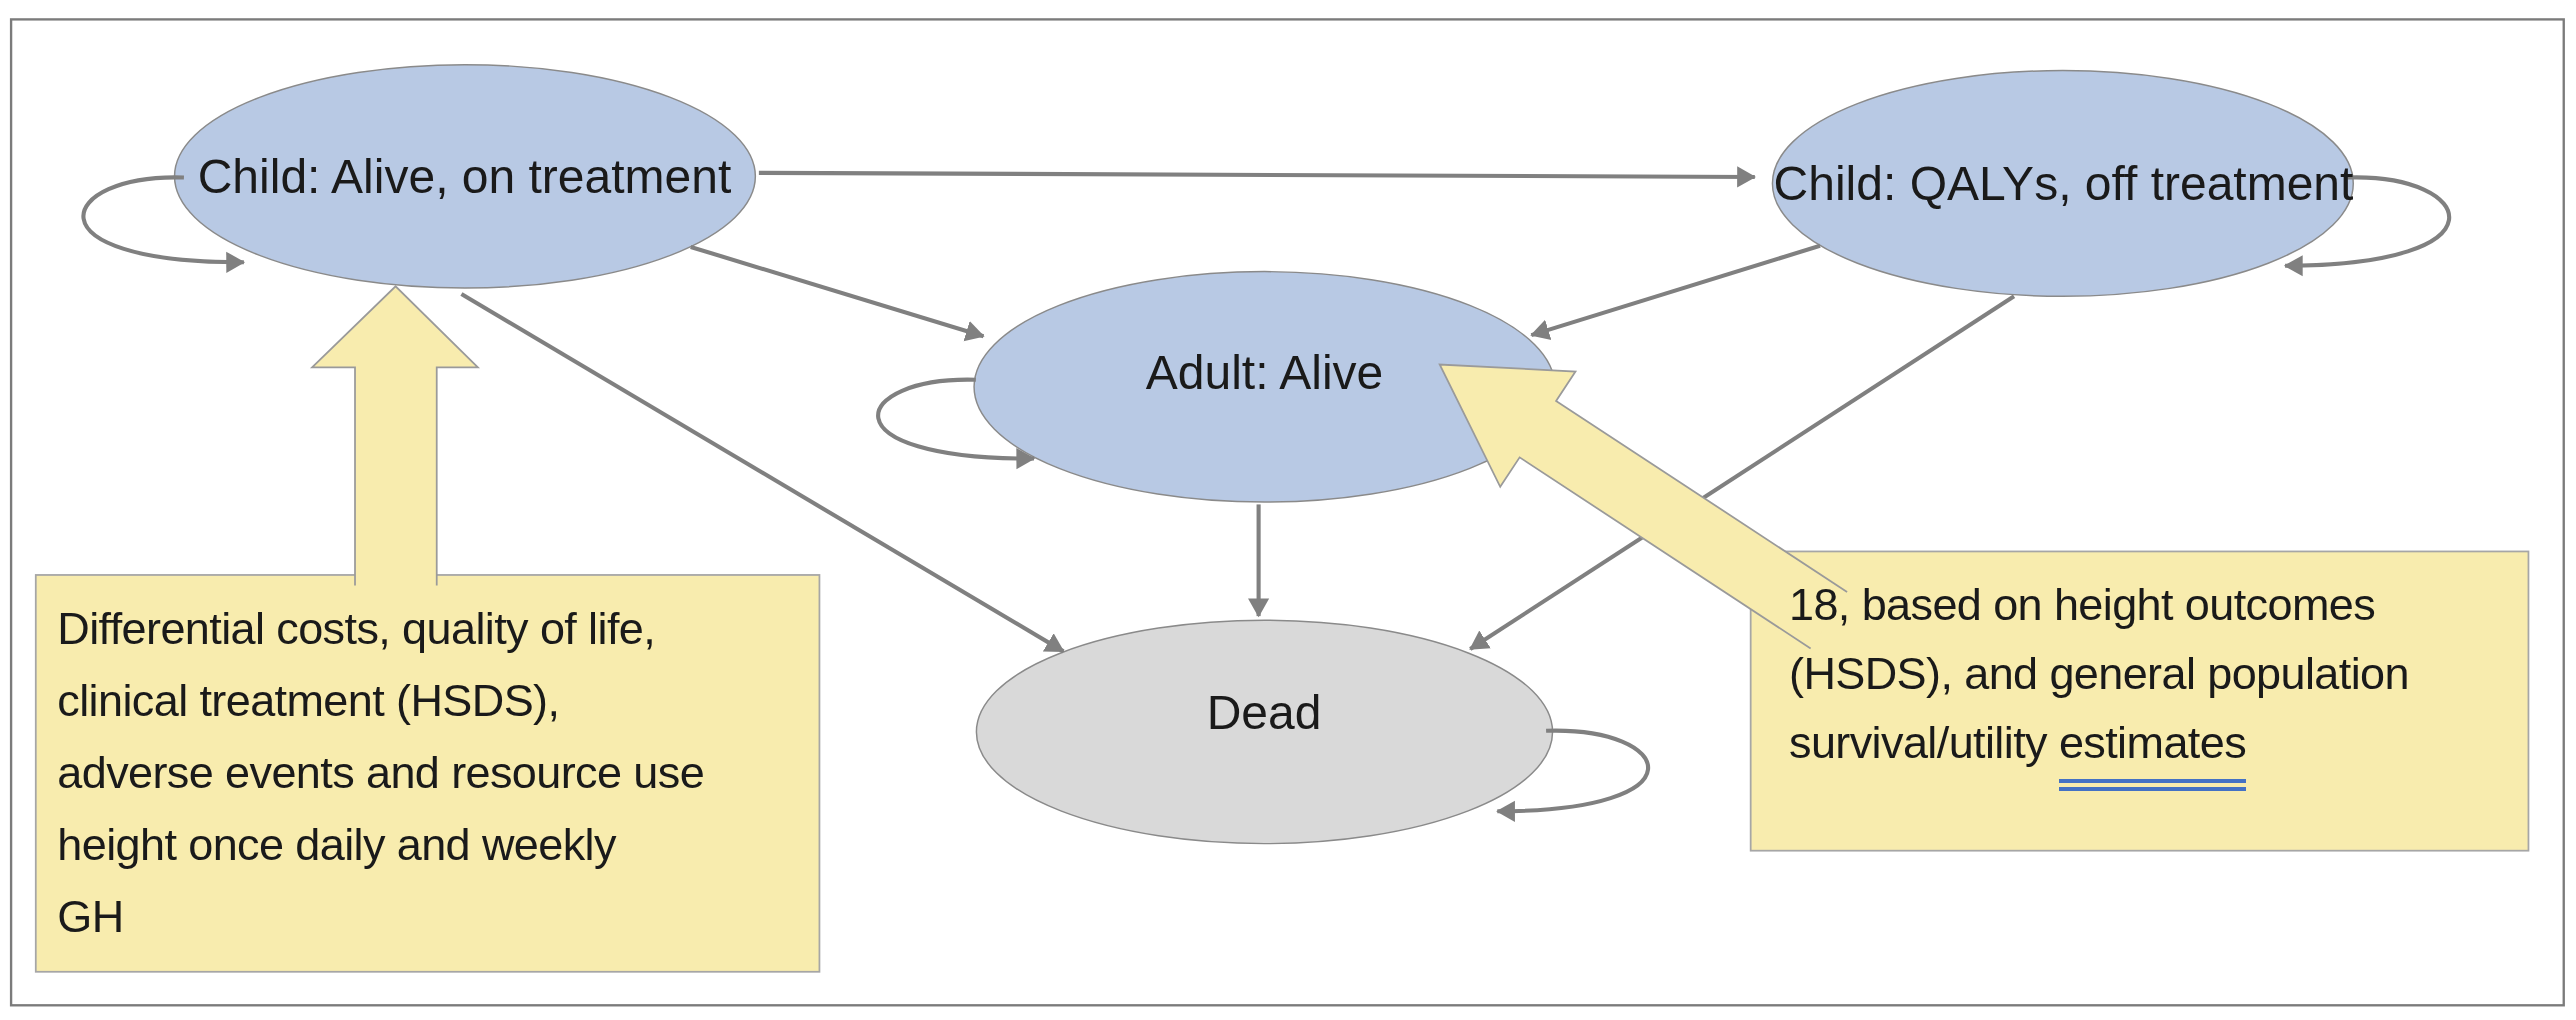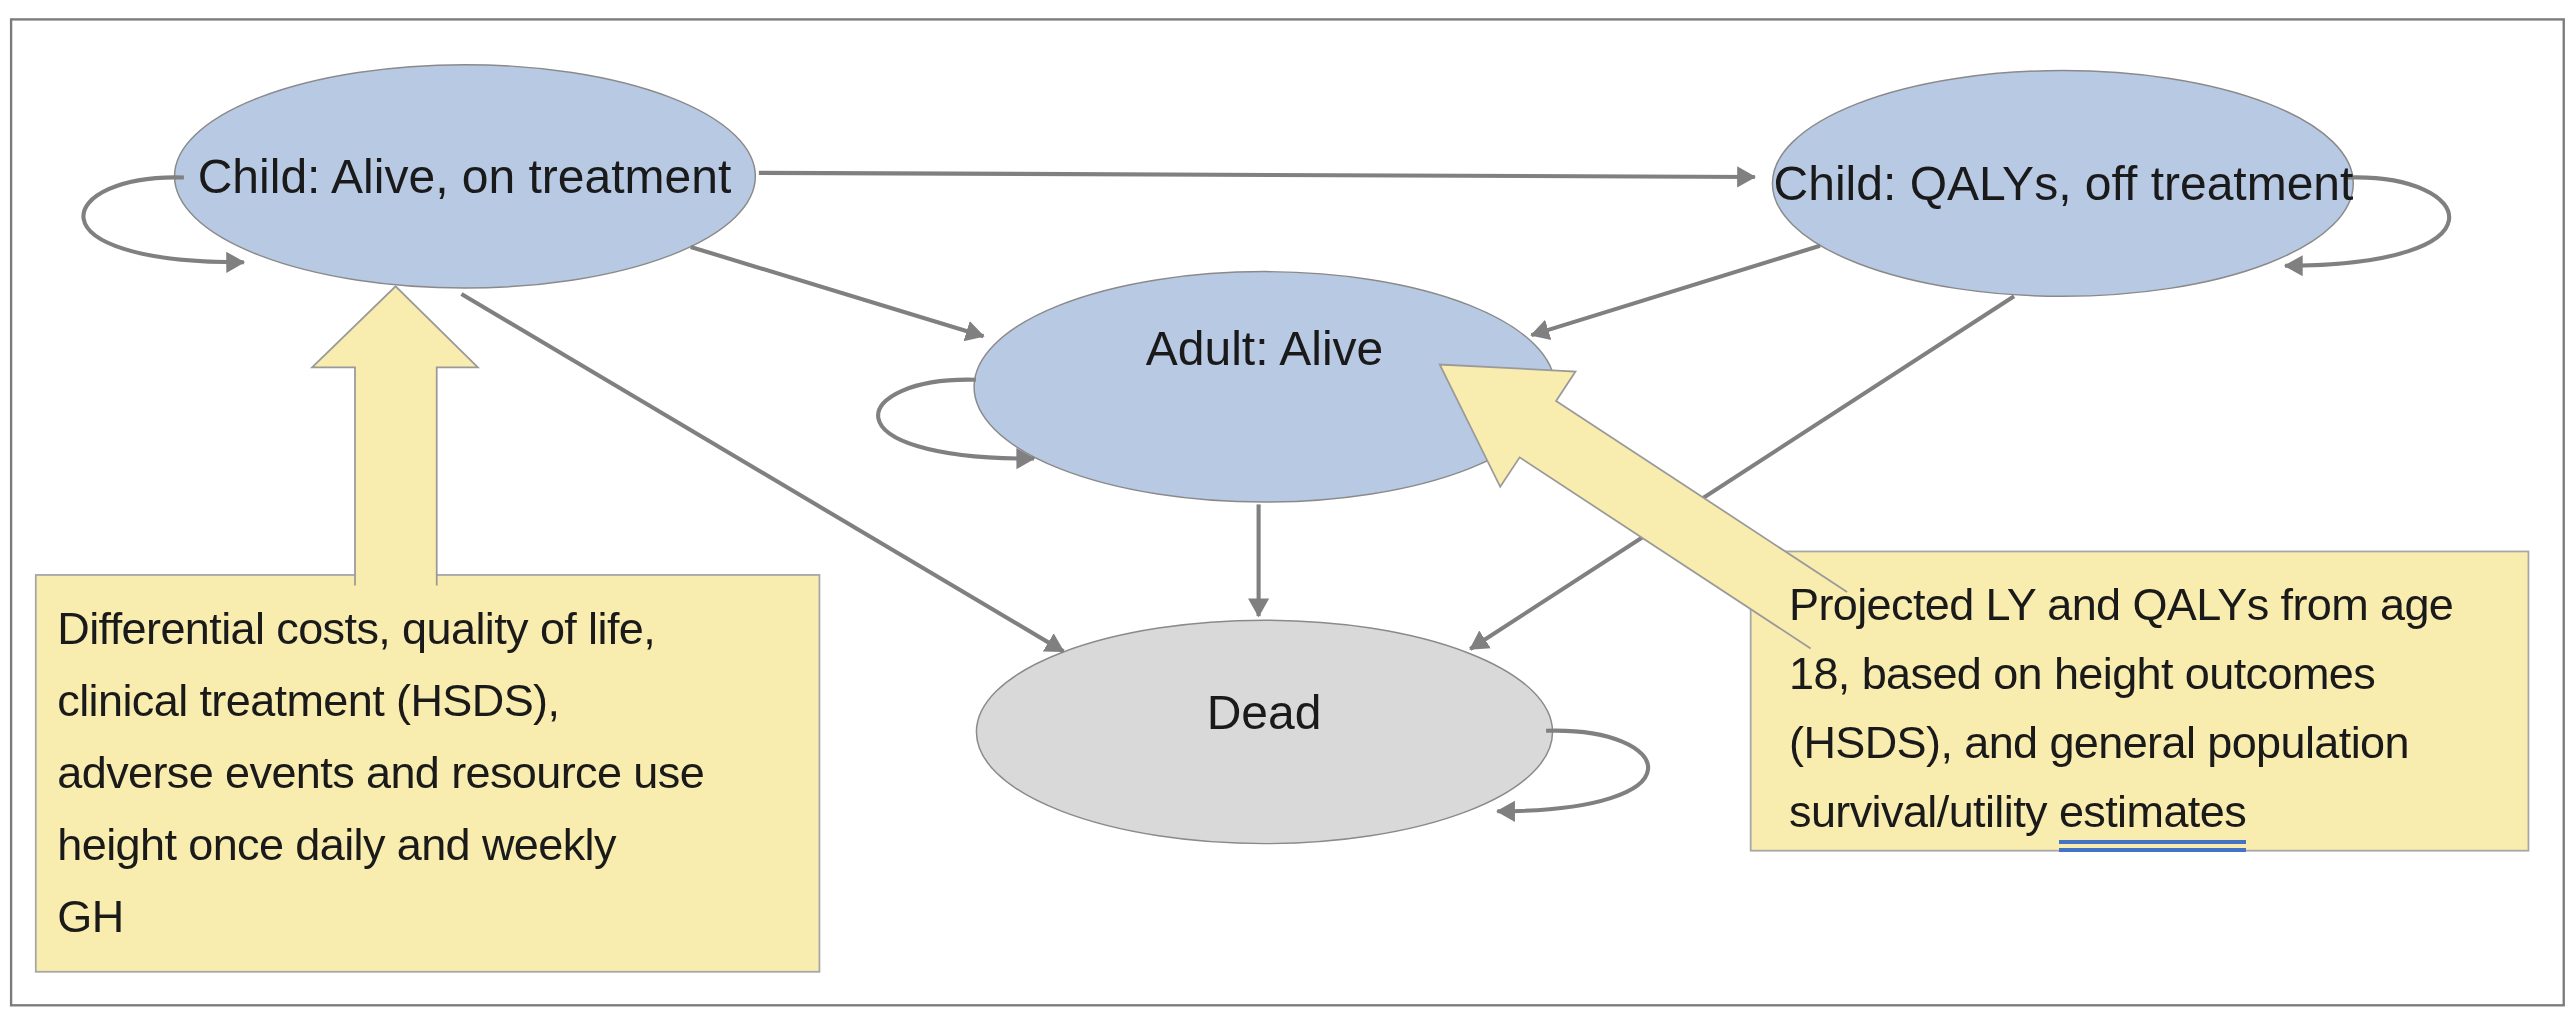--- a/index.html
+++ b/index.html
@@ -21,25 +21,25 @@
   .note-text{
     position:absolute;box-sizing:border-box;font-size:45px;letter-spacing:-0.6px;
   }
   .note-line{white-space:nowrap;}
   #left-note-text{left:35px;top:573px;width:784px;height:397px;padding:20px 17.6px 0 22.3px;}
   #left-note-text .note-line{line-height:72px;}
   #right-note-text{left:1751px;top:552px;width:778px;height:299px;padding:17.6px 11.8px 0 38px;}
   #right-note-text .note-line{line-height:69px;}
   .underlined{
     border-bottom:12.4px double #4472c4;
-    padding-bottom:3px;
+    padding-bottom:11px;
   }
   #label-child-on{left:174px;top:65px;width:581px;height:223px;}
   #label-child-off{left:1773px;top:71px;width:581px;height:226px;}
-  #label-adult{left:974px;top:256px;width:581px;height:231px;padding-bottom:45px;}
+  #label-adult{left:974px;top:280px;width:581px;height:231px;padding-bottom:45px;}
   #label-dead{left:976px;top:620px;width:576px;height:223px;padding-bottom:38px;}
 </style>
 </head>
 <body>
 
 <svg class="diagram-layer" width="2576" height="1020" viewBox="0 0 4380 1735">
   <defs>
     <marker id="ah" markerUnits="userSpaceOnUse" markerWidth="44" markerHeight="44" refX="30" refY="20" orient="auto">
       <path d="M0,2 L32,20 L0,38 Z" fill="#808080"></path>
     </marker>
@@ -85,20 +85,19 @@
 
 <div class="note-text" id="left-note-text">
   <div class="note-line">Differential costs, quality of life,</div>
   <div class="note-line">clinical treatment (HSDS),</div>
   <div class="note-line">adverse events and resource use</div>
   <div class="note-line">height once daily and weekly</div>
   <div class="note-line">GH</div>
 </div>
 
 <div class="note-text" id="right-note-text">
-  <div class="note-line">Projected LY and QALYs from age</div>
   <div class="note-line">18, based on height outcomes</div>
   <div class="note-line">(HSDS), and general population</div>
   <div class="note-line">
     <span>survival/utility </span><span class="underlined">estimates</span>
   </div>
 </div>
 
 
 </body></html>

